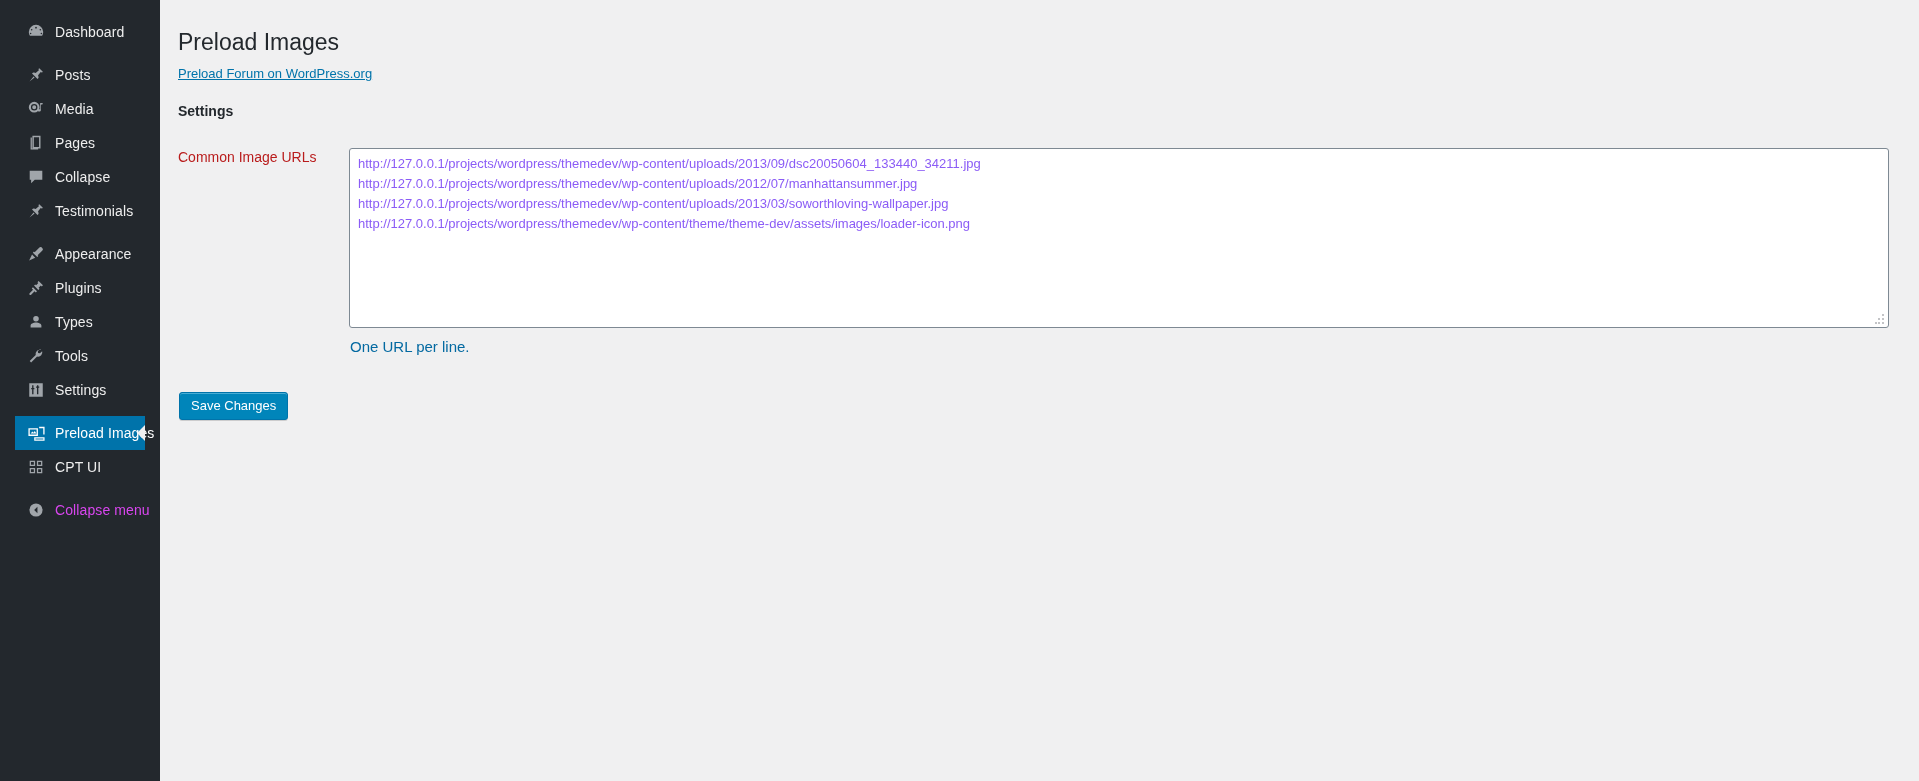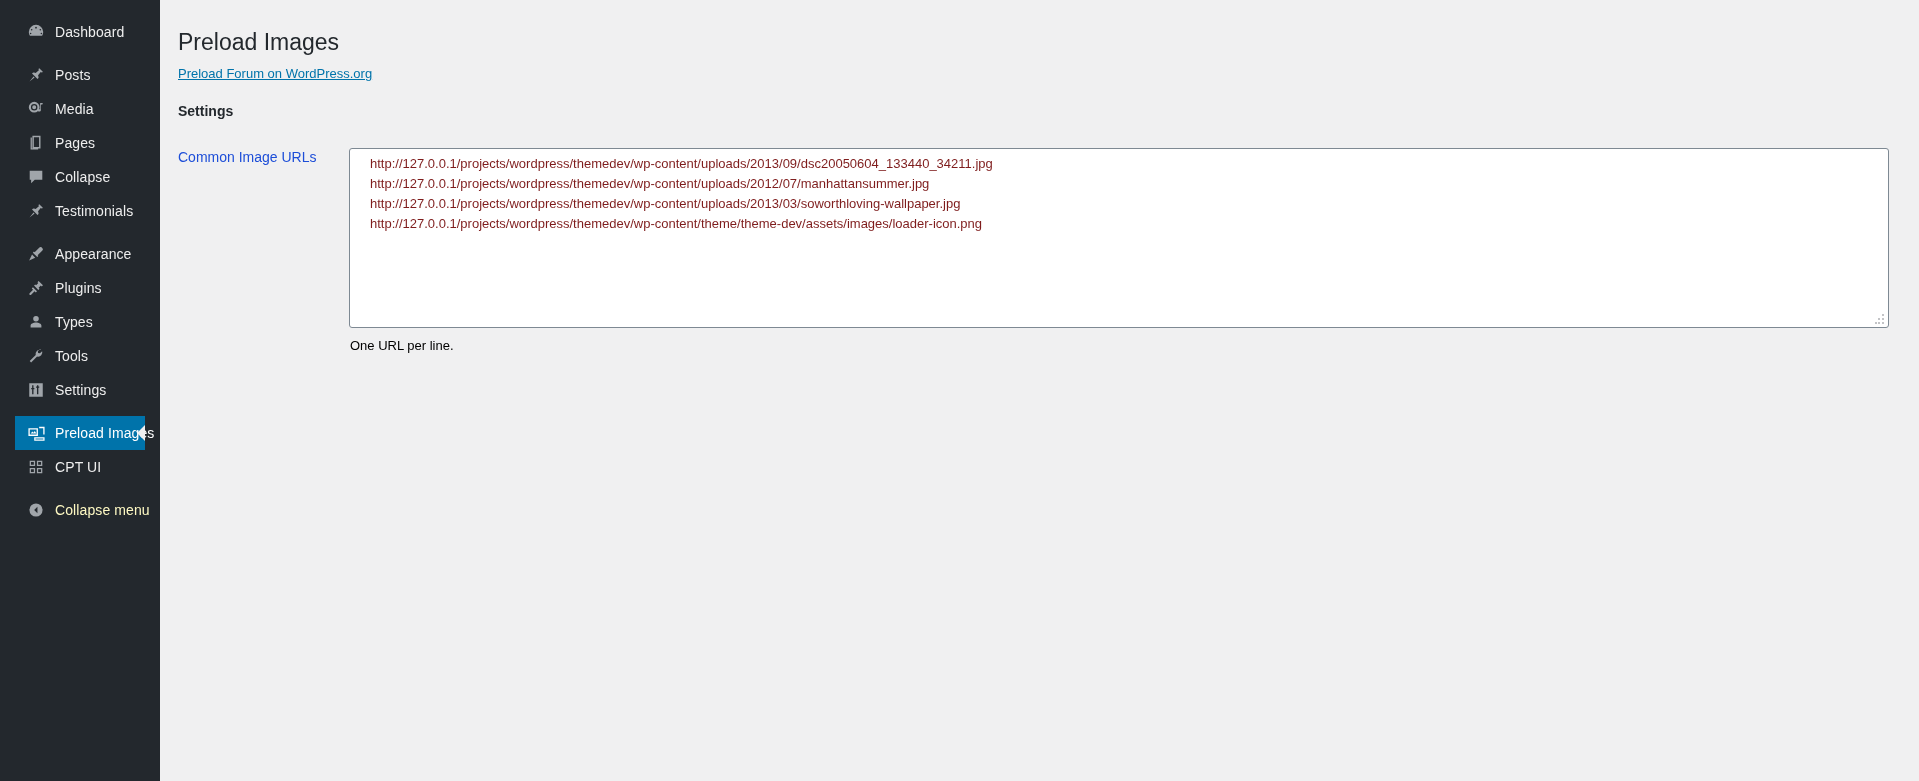--- a/index.html
+++ b/index.html
@@ -55,21 +55,21 @@
     align-items: center;
     justify-content: center;
     color: #a0a5aa;
   }
   .menu-item .mi-icon svg { display: block; }
   .menu-item .mi-label {
     color: #eeeeee;
     font-size: 14px;
     letter-spacing: 0.1px;
   }
-  .menu-item.dimmed .mi-label { color: #fef9c3; }
+  .menu-item.dimmed .mi-label { color: #d946ef; }
 
   .menu-item.current {
     background: #0073aa;
     color: #fff;
   }
   .menu-item.current .mi-icon { color: #fff; }
   .menu-item.current .mi-label { color: #fff; }
   .menu-item.current::after {
     content: "";
     position: absolute;
@@ -123,41 +123,41 @@
     border-collapse: collapse;
     margin-top: 13px;
     width: 100%;
   }
   .form-table th {
     width: 180px;
     text-align: left;
     vertical-align: top;
     font-weight: 400;
     font-size: 14px;
-    color: #1d4ed8;
+    color: #b91c1c;
     padding: 15px 4px 20px 0;
     line-height: 1.3;
   }
   .form-table td {
     vertical-align: top;
     padding: 15px 10px 20px 0;
   }
 
   .url-textarea {
     width: 1540px;
     height: 180px;
     resize: none;
     border: 1px solid #7e8993;
     border-radius: 3px;
     background: #fff;
-    color: #7f1d1d;
+    color: #8b5cf6;
     font-family: "Liberation Sans", sans-serif;
     font-size: 13px;
     line-height: 20px;
-    padding: 5px 20px;
+    padding: 5px 8px;
     outline: none;
     display: block;
     box-shadow: none;
   }
   .textarea-holder { position: relative; display: inline-block; }
   .resize-grip {
     position: absolute;
     right: 3px;
     bottom: 3px;
     width: 11px;
@@ -165,22 +165,22 @@
     pointer-events: none;
   }
   .resize-grip i {
     position: absolute;
     width: 2px;
     height: 2px;
     background: #c3c4c7;
   }
 
   .field-desc {
-    font-size: 13px;
-    color: #000000;
+    font-size: 15px;
+    color: #0369a1;
     margin: 4px 0 0 1px;
     line-height: 1.5;
   }
 
   .cb-row {
     display: flex;
     align-items: center;
     margin-bottom: 7px;
     cursor: pointer;
   }
@@ -382,15 +382,18 @@
                 <i style="left:7px;top:8px;"></i>
               </span>
             </span>
             <p class="field-desc">One URL per line.</p>
           </td>
         </tr>
 
       </tbody>
     </table>
 
+    <div class="submit-area">
+      <button class="btn-primary">Save Changes</button>
+    </div>
 
   </div>
 </div>
 
 </body></html>

